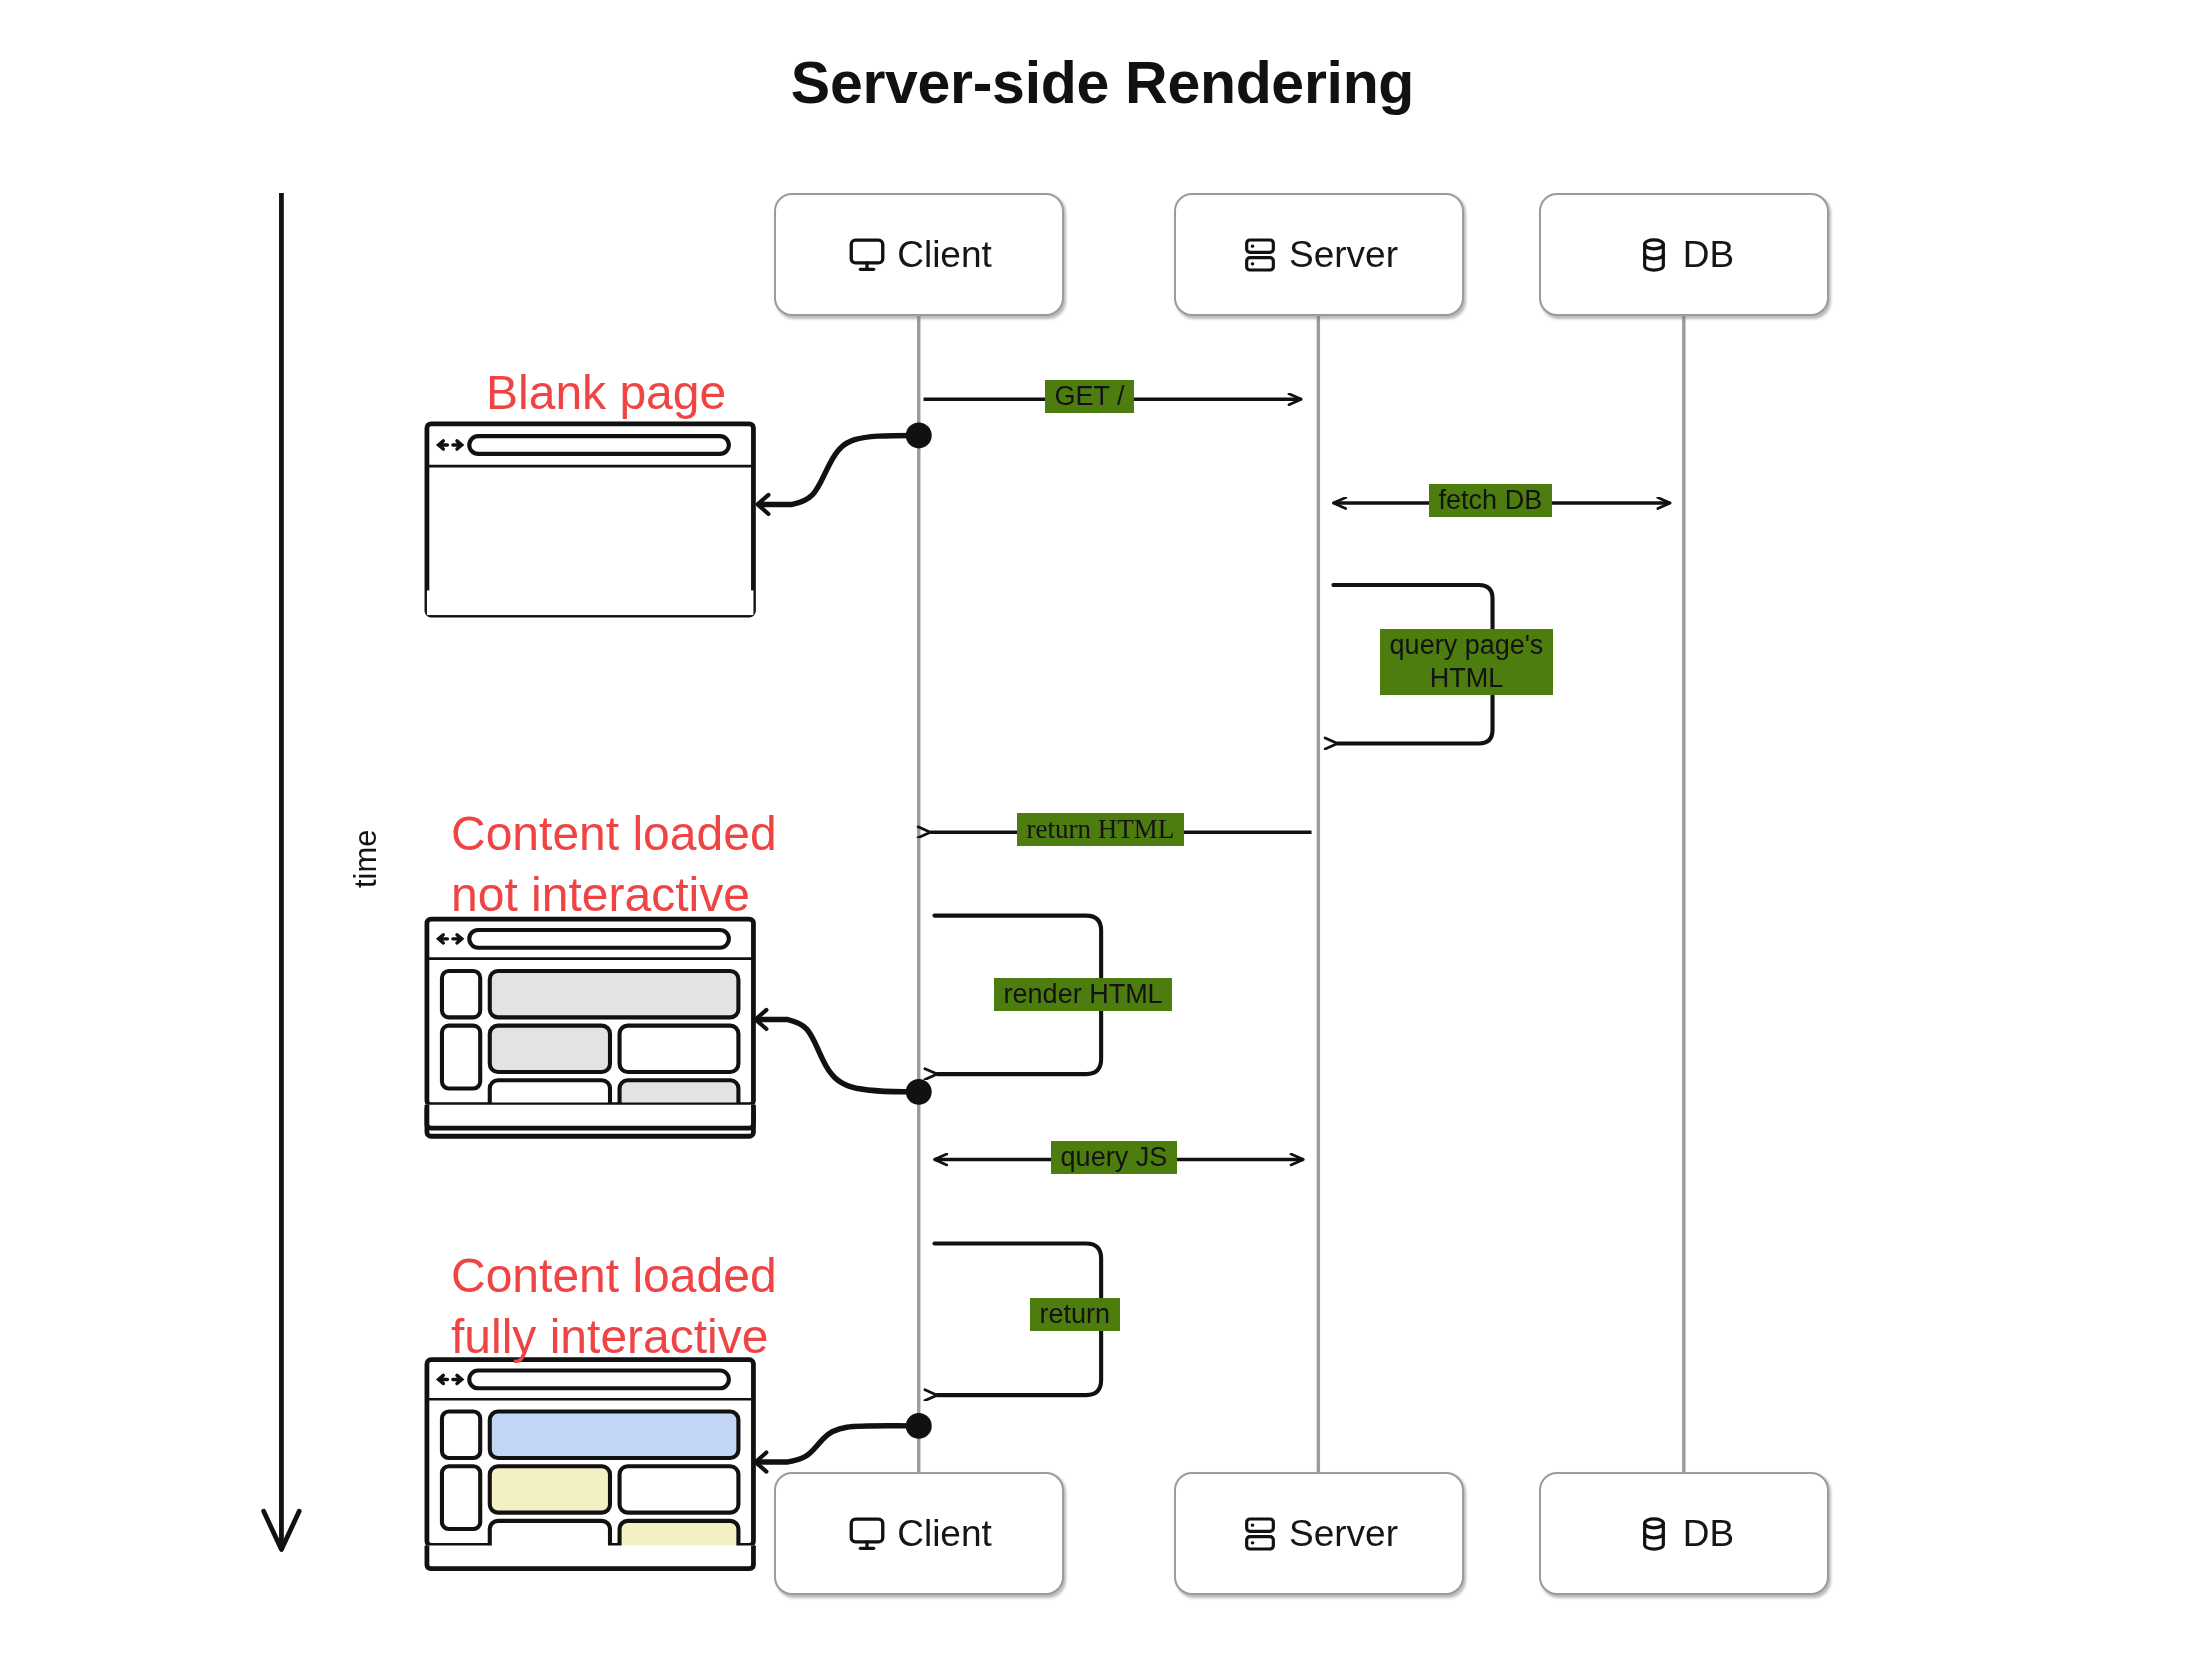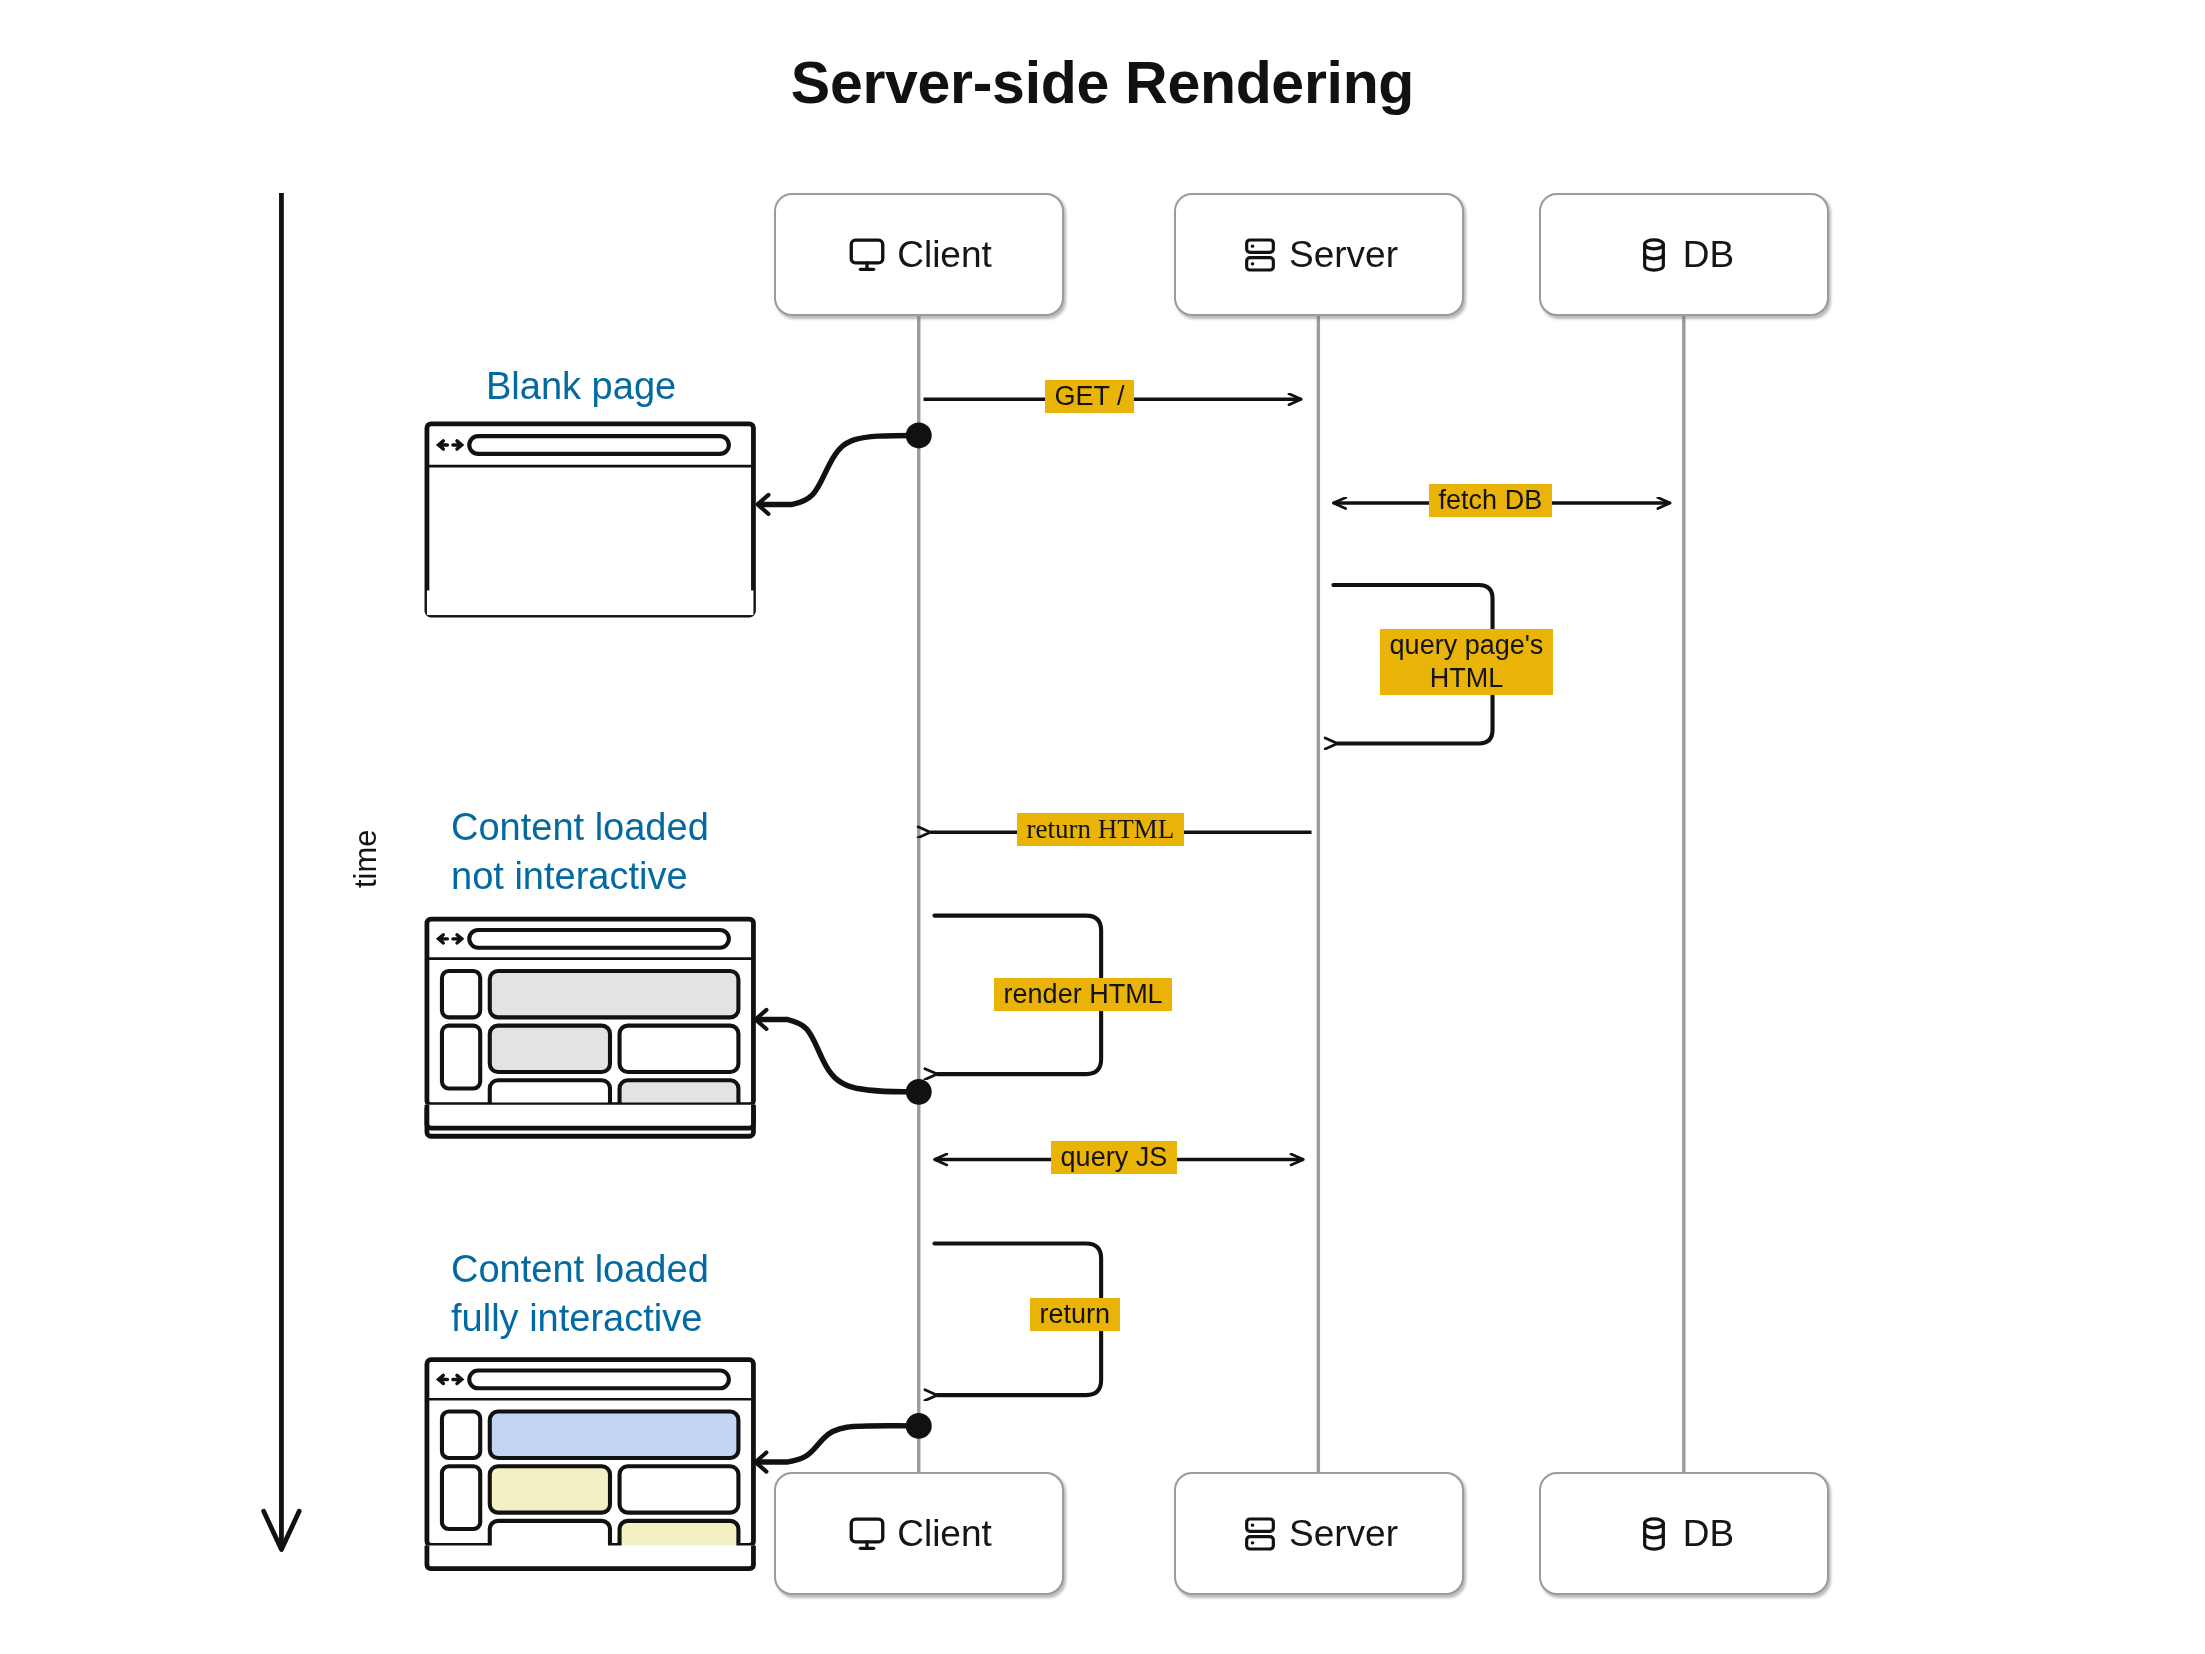--- a/index.html
+++ b/index.html
@@ -34,29 +34,29 @@
     box-sizing:border-box;
   }
   .participant .p-label{
     font-size:37px;font-weight:400;color:#161616;letter-spacing:0px;
   }
   .participant .p-icon{display:flex;align-items:center;justify-content:center;}
 
   
   .flow-caption{
     position:absolute;
-    font-size:38px;line-height:1.28;font-weight:400;color:#0369a1;
+    font-size:48px;line-height:1.28;font-weight:400;color:#ef4444;
     white-space:pre-line;
   }
 
   
   .msg-label{
     position:absolute;
     font-size:27px;font-weight:400;color:#131313;
-    background:#eab308;
+    background:#4d7c0f;
     padding:0 9.6px;
     white-space:pre-line;
     text-align:center;
     line-height:1.22;
   }
 
   .time-label{
     position:absolute;
     font-size:31px;color:#141414;
     transform:rotate(-90deg);

